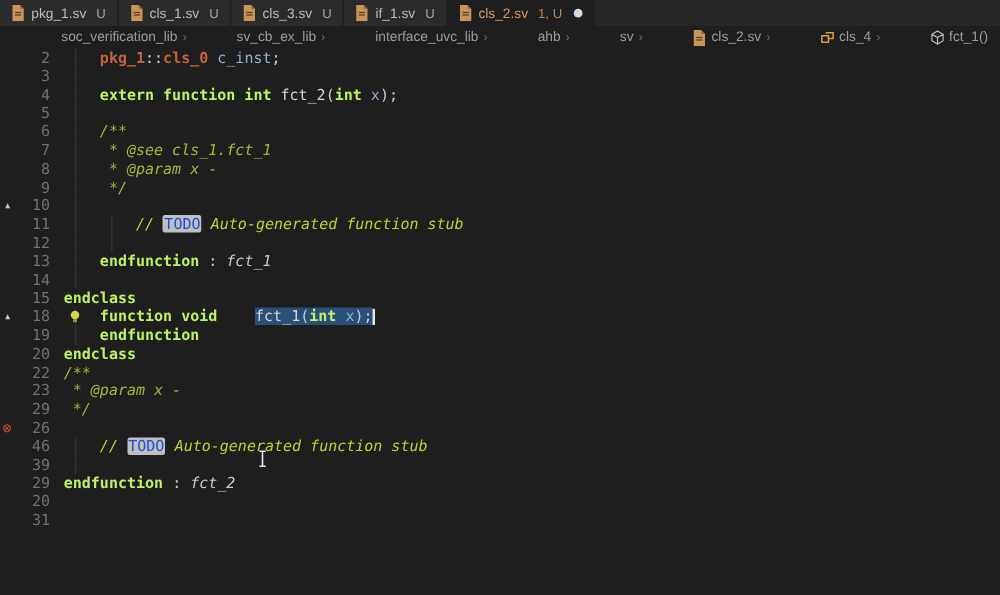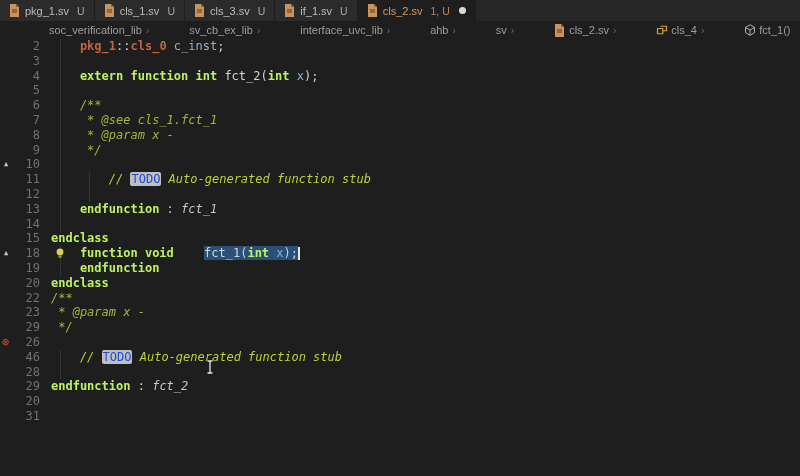--- a/index.html
+++ b/index.html
@@ -272,21 +272,21 @@
         <span class="mk-err">⊗</span>
         <span class="lnum">26</span>
       </div>
       <div class="line">
         <div class="guide g1"></div>
         <span class="lnum">46</span>
         <span class="ltext"><span class="tk cm">    // </span><span class="tk td">TODO</span><span class="tk cm"> Auto-generated function stub</span></span>
       </div>
       <div class="line">
         <div class="guide g1"></div>
-        <span class="lnum">28</span>
+        <span class="lnum">39</span>
         <span class="ltext"></span>
       </div>
       <div class="line">
         <span class="lnum">29</span>
         <span class="ltext"><span class="tk kw">endfunction</span><span class="tk pu"> : </span><span class="tk ii">fct_2</span></span>
       </div>
       <div class="line">
         <span class="lnum">20</span>
         <span class="ltext"></span>
       </div>

